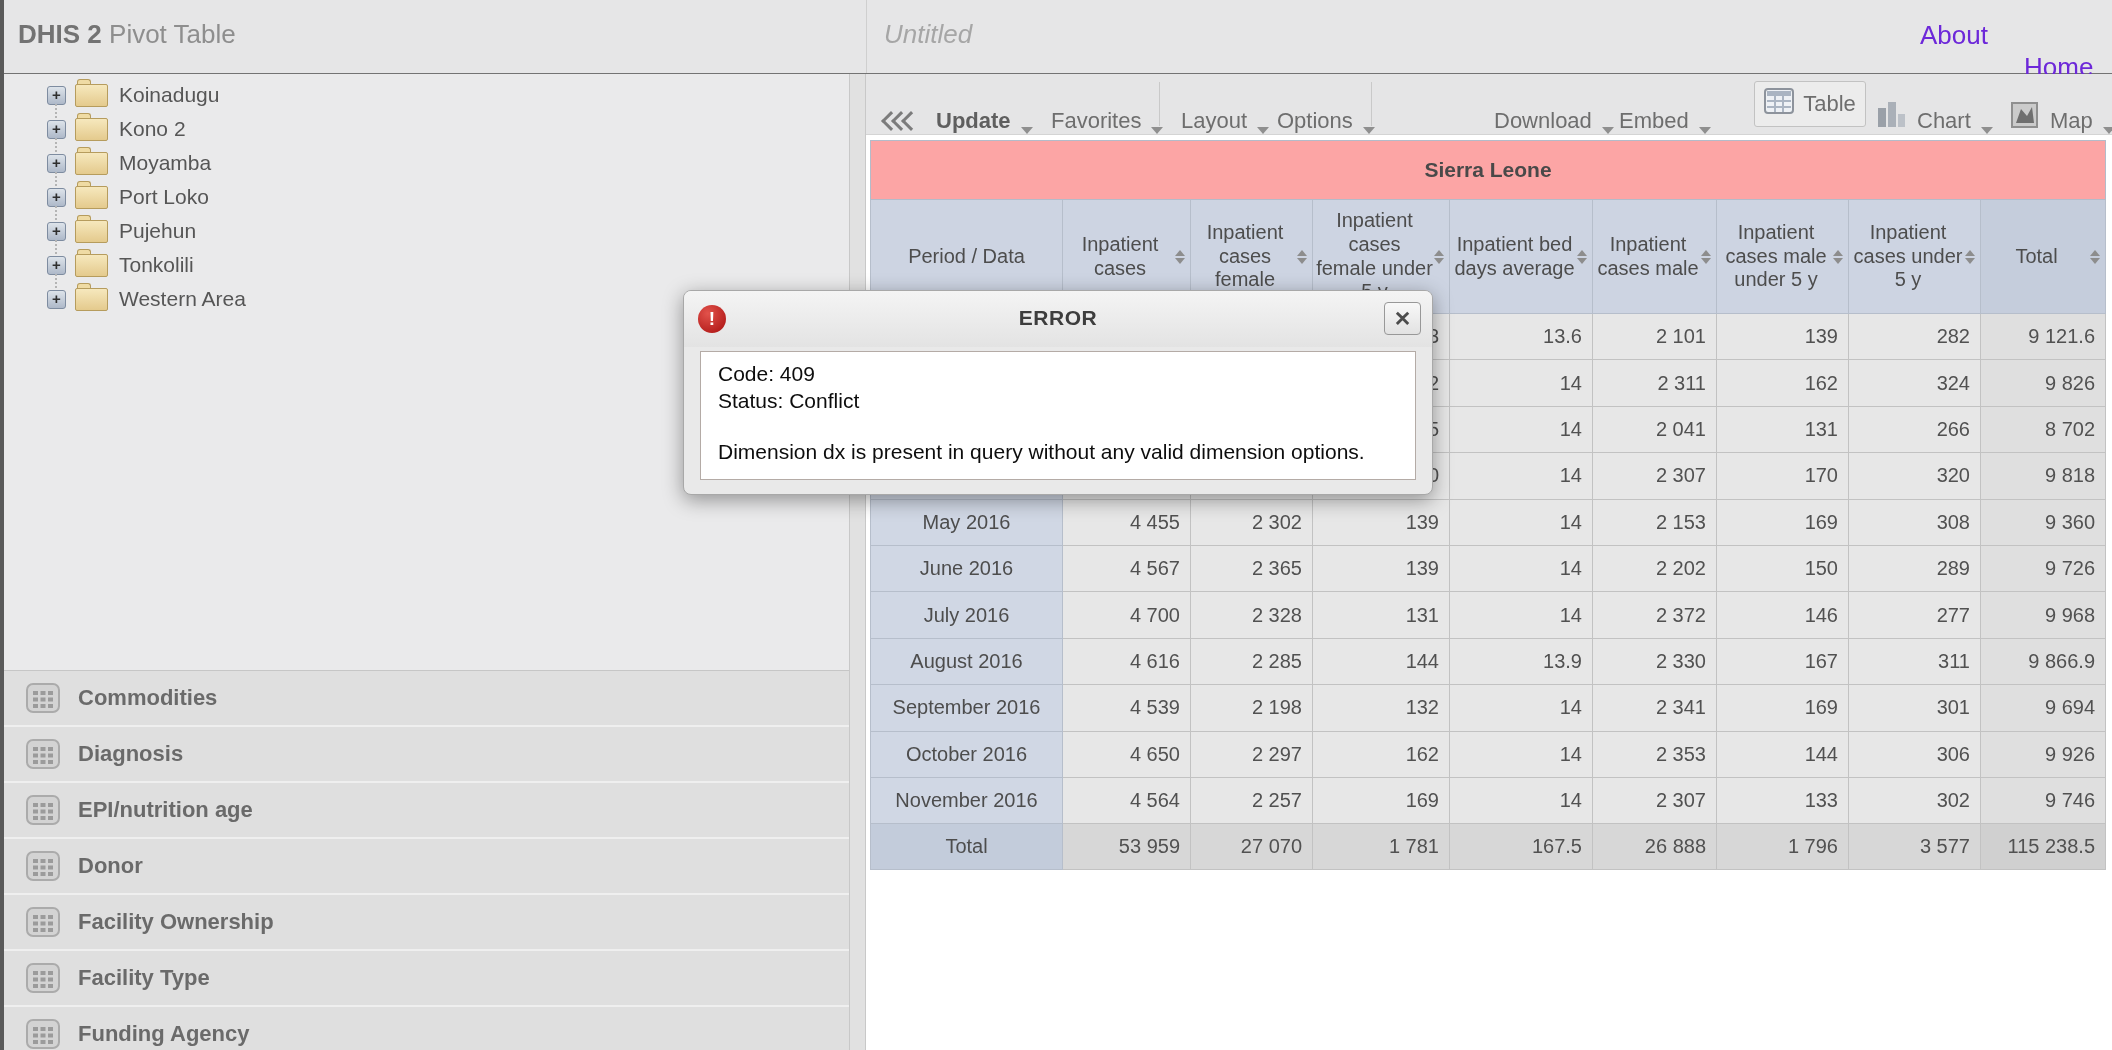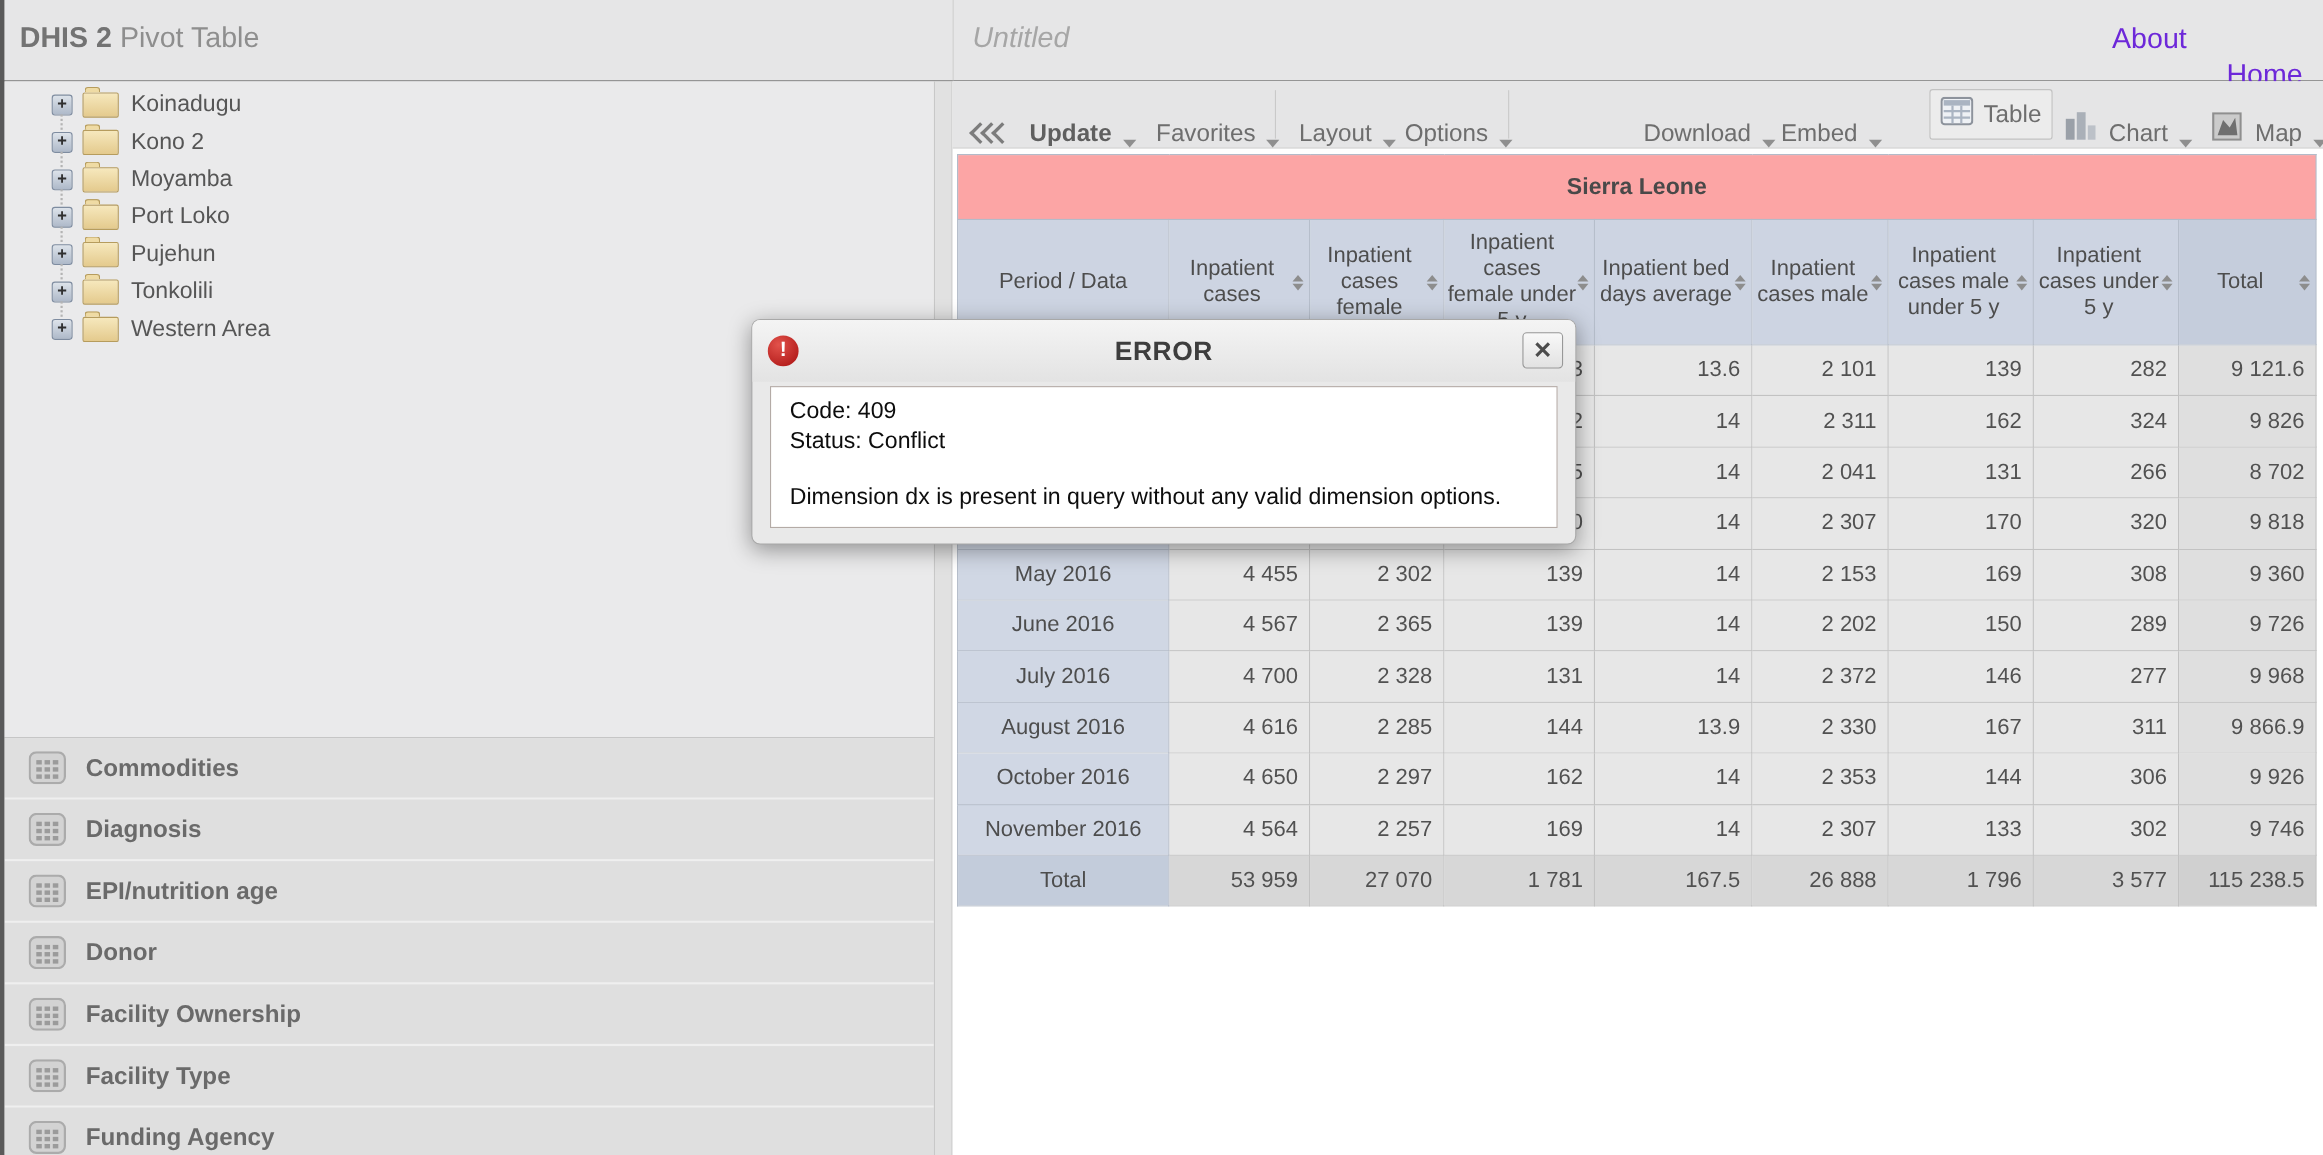--- a/index.html
+++ b/index.html
@@ -2,21 +2,21 @@
 <html><head>
 <meta charset="utf-8">
 <style>
   html,body{margin:0;padding:0;}
   .screen{position:relative;width:2112px;height:1050px;overflow:hidden;background:#fff;
           font-family:"Liberation Sans",sans-serif;color:#555;}
   .edge{position:absolute;left:0;top:0;width:4px;height:100%;background:#5a5a5a;z-index:6;}
 
   
   .tophdr{position:absolute;left:0;top:0;width:100%;height:73px;background:#e6e6e7;
-          border-bottom:1px solid #737373;}
+          border-bottom:7px solid #737373;}
   .app-title{position:absolute;left:18px;top:19px;font-size:26px;color:#8e8e8e;white-space:nowrap;}
   .app-title b{color:#737373;}
   .hdr-vline{position:absolute;left:866px;top:0;width:1px;height:73px;background:#cfcfcf;}
   .untitled{position:absolute;left:884px;top:19px;font-size:26px;font-style:italic;color:#a6a6a6;}
   .hdr-link{position:absolute;top:20px;font-size:26px;color:#6d28d9;cursor:pointer;}
   .lnk-about{left:1920px;} .lnk-home{left:2024px;margin-top:32px;}
 
   
   .left-panel{position:absolute;left:4px;top:74px;width:845px;height:976px;background:#eaeaeb;}
   .tree{list-style:none;margin:0;padding:4px 0 0 0;}
@@ -87,21 +87,21 @@
   
   .dialog{position:absolute;left:683px;top:290px;width:750px;height:205px;z-index:10;
           background:#e9e9e9;border:1px solid #a8a8a8;border-radius:8px;
           box-shadow:0 5px 20px rgba(0,0,0,.38);box-sizing:border-box;}
   .dlg-titlebar{position:absolute;left:0;top:0;right:0;height:56px;border-radius:7px 7px 0 0;
           background:linear-gradient(#f4f4f4,#e3e3e3);cursor:move;}
   .err-icon{position:absolute;left:14px;top:14px;width:28px;height:28px;border-radius:50%;
           background:radial-gradient(circle at 35% 30%,#e2524b,#a80f0f);color:#fff;
           font-weight:bold;font-size:19px;display:flex;align-items:center;justify-content:center;}
   .dlg-title{position:absolute;left:0;right:0;top:15px;text-align:center;font-weight:bold;
-          font-size:24px;color:#3d3d3d;letter-spacing:.5px;}
+          font-size:21px;color:#3d3d3d;letter-spacing:.5px;}
   .close-btn{position:absolute;right:11px;top:11px;width:37px;height:33px;box-sizing:border-box;
           background:linear-gradient(#f8f8f8,#e2e2e2);border:1px solid #989898;border-radius:4px;
           color:#4c4c4c;font-size:21px;font-weight:bold;display:flex;align-items:center;
           justify-content:center;cursor:pointer;}
   .dlg-body{position:absolute;left:16px;right:16px;top:60px;bottom:14px;background:#fff;
           border:1px solid #b4aba6;box-sizing:border-box;}
   .dlg-line{position:absolute;left:17px;font-size:21px;color:#0d0d0d;white-space:nowrap;}
   .dlg-l1{top:10px;} .dlg-l2{top:37px;} .dlg-msg{top:88px;}
 </style>
 </head>
@@ -527,20 +527,31 @@
               <td class="num">4 616</td>
               <td class="num">2 285</td>
               <td class="num">144</td>
               <td class="num">13.9</td>
               <td class="num">2 330</td>
               <td class="num">167</td>
               <td class="num">311</td>
               <td class="num tc">9 866.9</td>
             </tr>
             <tr class="trow">
+              <th class="period">September 2016</th>
+              <td class="num">4 539</td>
+              <td class="num">2 198</td>
+              <td class="num">132</td>
+              <td class="num">14</td>
+              <td class="num">2 341</td>
+              <td class="num">169</td>
+              <td class="num">301</td>
+              <td class="num tc">9 694</td>
+            </tr>
+            <tr class="trow">
               <th class="period">October 2016</th>
               <td class="num">4 650</td>
               <td class="num">2 297</td>
               <td class="num">162</td>
               <td class="num">14</td>
               <td class="num">2 353</td>
               <td class="num">144</td>
               <td class="num">306</td>
               <td class="num tc">9 926</td>
             </tr>

